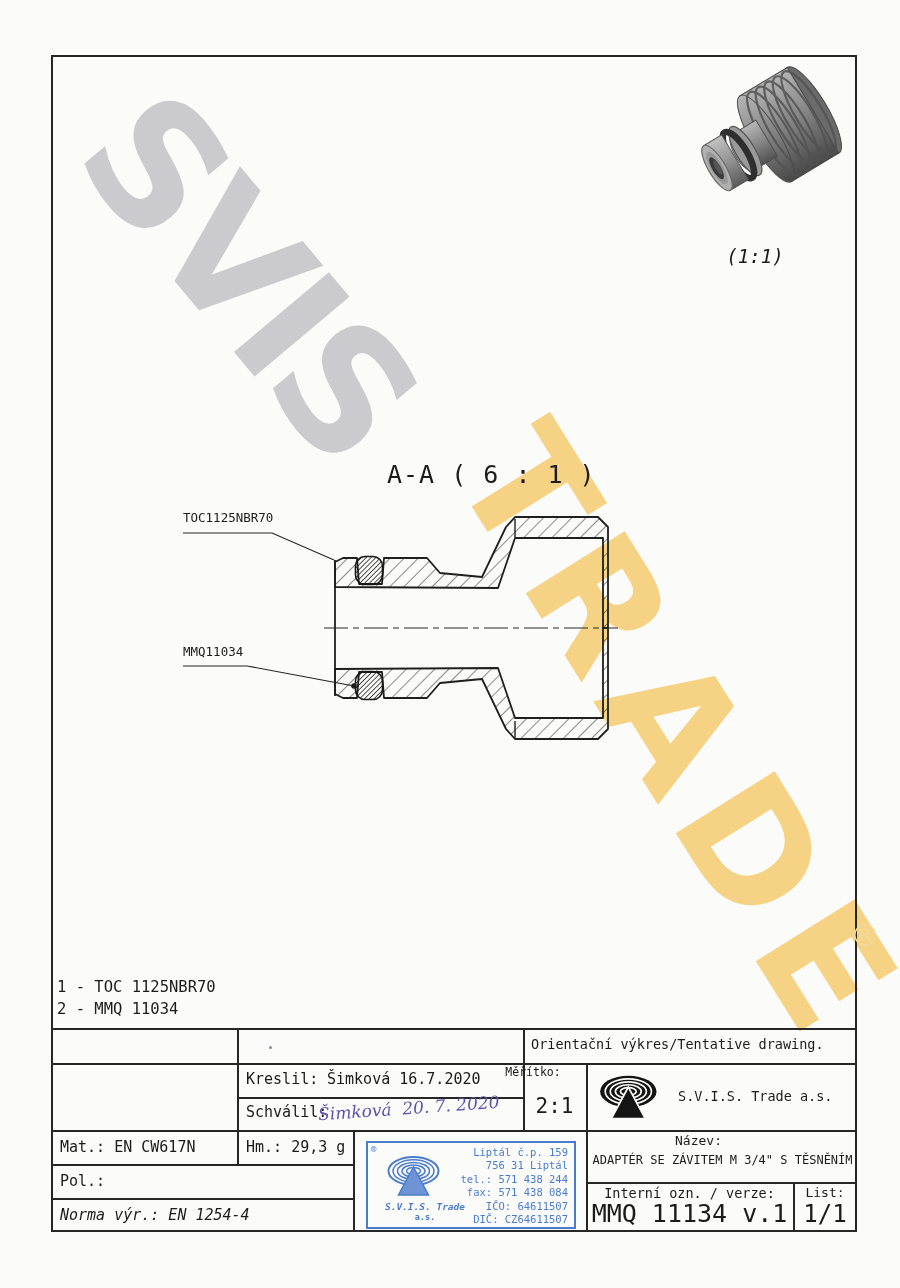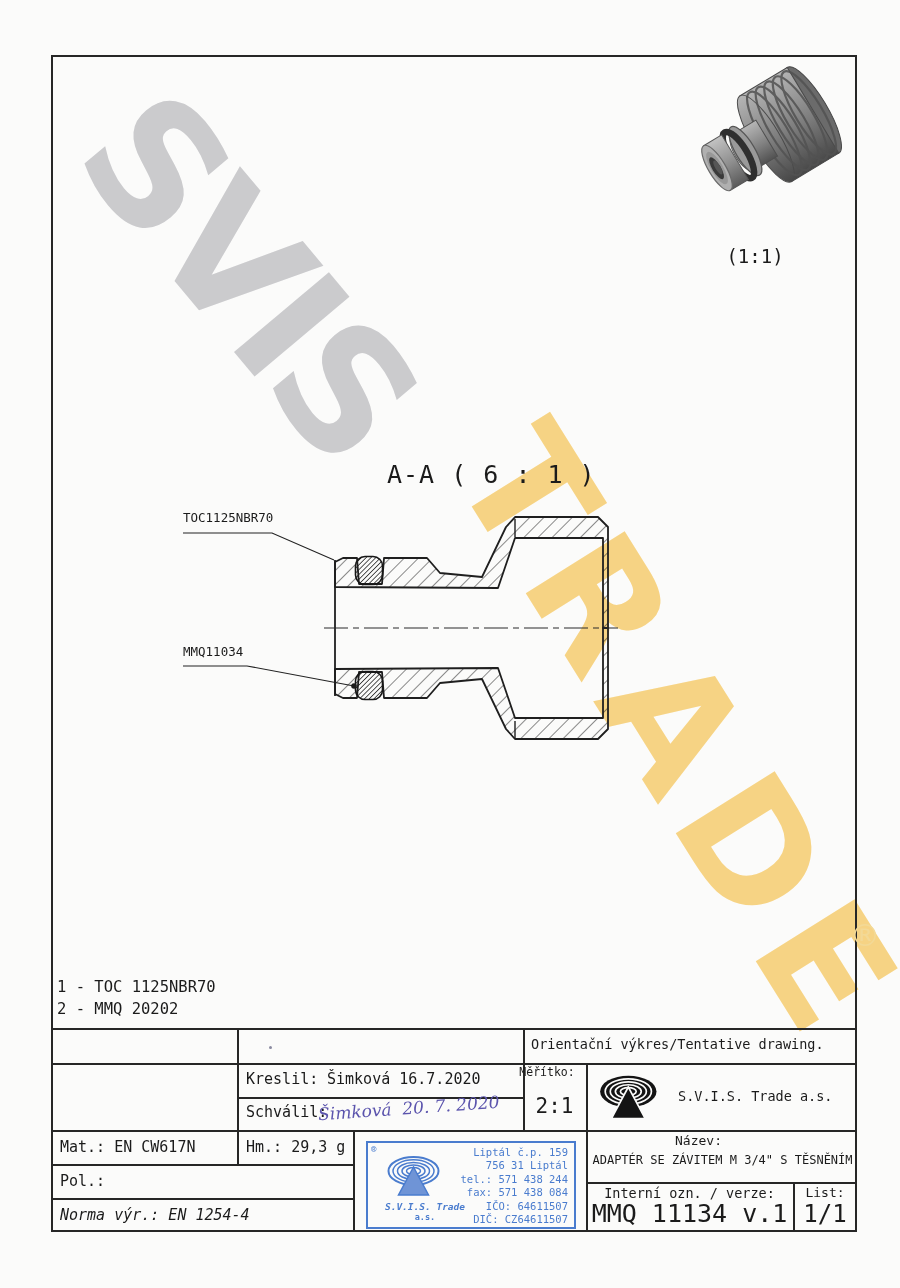--- a/index.html
+++ b/index.html
@@ -120,47 +120,47 @@
       <ellipse cx="25" cy="0" rx="9" ry="26.5" fill="none" stroke="#2f2f2f" stroke-width="6.5"></ellipse>
       <rect x="0" y="-26" width="21" height="52" fill="url(#gFront)" stroke="#555" stroke-width="1"></rect>
       <ellipse cx="0" cy="0" rx="8.5" ry="26" fill="#b0b0b0" stroke="#6a6a6a" stroke-width="1.2"></ellipse>
       <ellipse cx="0" cy="0" rx="6" ry="18.5" fill="#989898"></ellipse>
       <ellipse cx="-0.5" cy="0" rx="4.2" ry="12.5" fill="#3a3a3a"></ellipse>
       <ellipse cx="1" cy="0" rx="2.6" ry="8" fill="#565656"></ellipse>
     </g>
   </svg>
 
   <div class="t sect-title ctr" style="left:387px;top:461px;width:180px;">A-A ( 6 : 1 )</div>
-  <div class="t scale3d ctr" style="left:715px;top:246px;width:80px;">(1:1)</div>
+  <div class="t scale3d ctr" style="left:715px;top:246px;width:80px;font-style:italic;">(1:1)</div>
   <div class="t lbl" style="left:183px;top:511px;">TOC1125NBR70</div>
   <div class="t lbl" style="left:183px;top:645px;">MMQ11034</div>
 
   <div class="t plist" style="left:57px;top:979px;">1 - TOC 1125NBR70</div>
-  <div class="t plist" style="left:57px;top:1001px;">2 - MMQ 20202</div>
+  <div class="t plist" style="left:57px;top:1001px;">2 - MMQ 11034</div>
 
   <div class="hl" style="left:51px;top:1028px;width:806px;"></div>
   <div class="hl" style="left:51px;top:1063px;width:806px;"></div>
   <div class="hl" style="left:237px;top:1097px;width:286px;"></div>
   <div class="hl" style="left:51px;top:1130px;width:806px;"></div>
   <div class="hl" style="left:51px;top:1164px;width:302px;"></div>
   <div class="hl" style="left:586px;top:1182px;width:271px;"></div>
   <div class="hl" style="left:51px;top:1198px;width:302px;"></div>
   <div class="vl" style="left:237px;top:1028px;height:136px;"></div>
   <div class="vl" style="left:353px;top:1130px;height:102px;"></div>
   <div class="vl" style="left:523px;top:1028px;height:102px;"></div>
   <div class="vl" style="left:586px;top:1063px;height:169px;"></div>
   <div class="vl" style="left:793px;top:1182px;height:50px;"></div>
 
   <div class="dot" style="left:269px;top:1046px;"></div>
   <div class="t tb" style="left:531px;top:1037px;font-size:13.5px;">Orientační výkres/Tentative drawing.</div>
   <div class="t tb" style="left:246px;top:1071px;">Kreslil:</div>
   <div class="t tb" style="left:327px;top:1071px;">Šimková 16.7.2020</div>
   <div class="t tb" style="left:246px;top:1104px;">Schválil:</div>
   <div class="t sig" style="left:318px;top:1099px;">Šimková  20. 7. 2020</div>
-  <div class="t tb ctr" style="left:517px;top:1066px;width:60px;font-size:11.5px;">Měřítko:</div>
+  <div class="t tb ctr" style="left:503px;top:1066px;width:60px;font-size:11.5px;">Měřítko:</div>
   <div class="t tb ctr" style="left:523px;top:1094px;width:63px;font-size:21px;">2:1</div>
 
   <svg style="position:absolute;left:599px;top:1068px;z-index:4;" width="62" height="56" viewBox="0 0 110 96">
     <ellipse cx="52" cy="40" rx="50" ry="28" fill="#141414"></ellipse>
     <g fill="none" stroke="#fbfbfa" stroke-width="3">
       <ellipse cx="52" cy="40" rx="41" ry="22.5"></ellipse>
       <ellipse cx="52" cy="40" rx="32" ry="17"></ellipse>
       <ellipse cx="52" cy="40" rx="23" ry="12"></ellipse>
       <ellipse cx="52" cy="40" rx="14" ry="7"></ellipse>
     </g>

